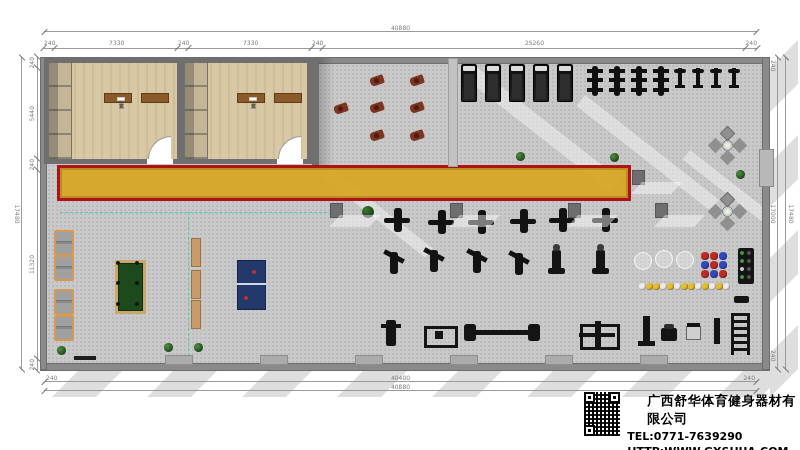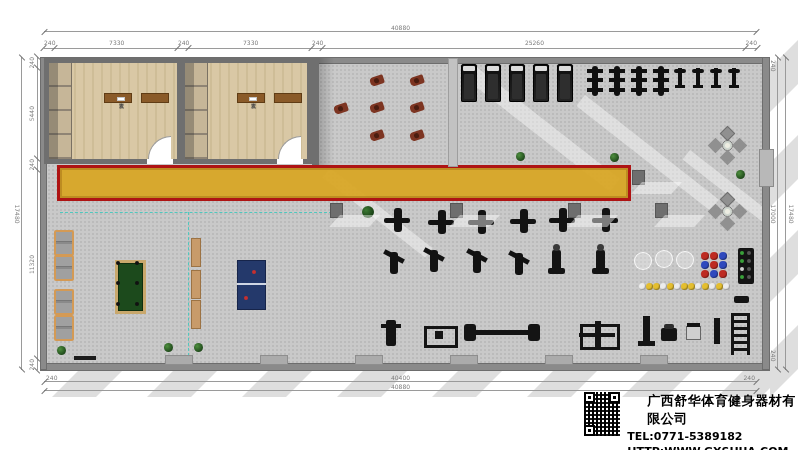--- a/index.html
+++ b/index.html
@@ -375,17 +375,17 @@
   <span class="endlab" style="left:770px;top:350px;">240</span>
 
   <div class="titleblock">
     <div class="qr">
       <div class="finder tl"></div>
       <div class="finder tr"></div>
       <div class="finder bl"></div>
     </div>
     <div class="tcol">
       <div class="tname">广西舒华体育健身器材有限公司</div>
-      <div class="ttel">TEL:0771-5389182</div>
+      <div class="ttel">TEL:0771-7639290</div>
       <div class="tweb">HTTP:WWW.GXSHUA.COM</div>
     </div>
   </div>
 </div>
 
 </body></html>

